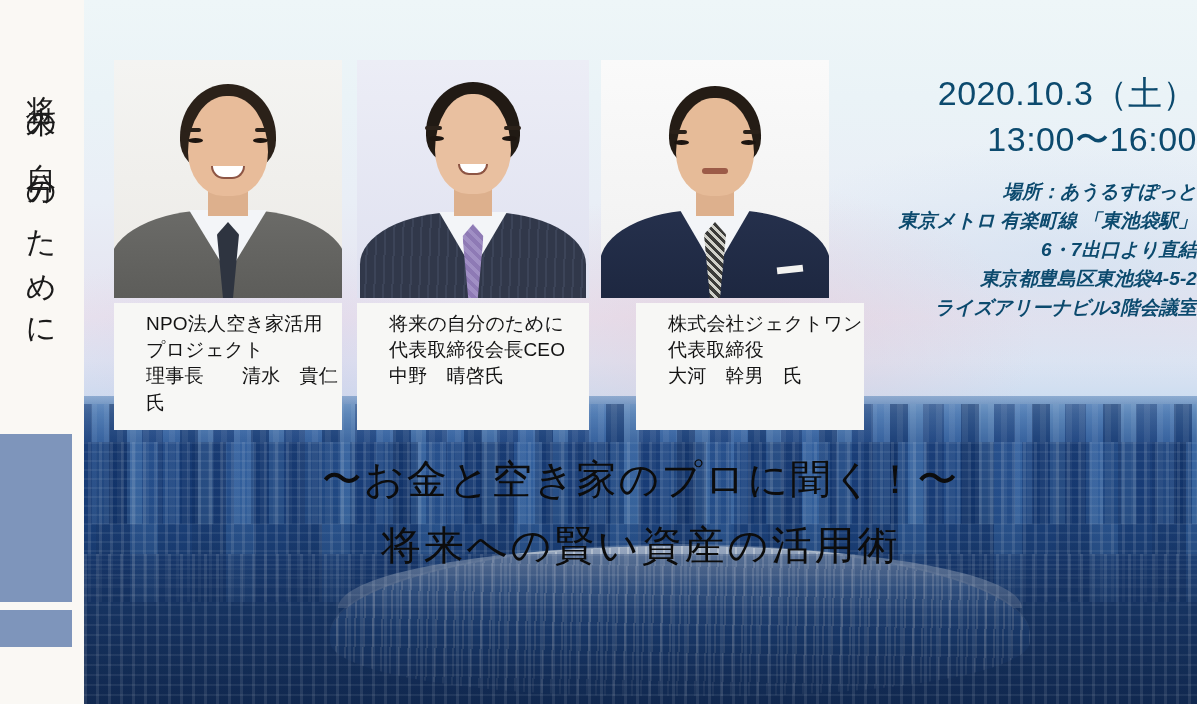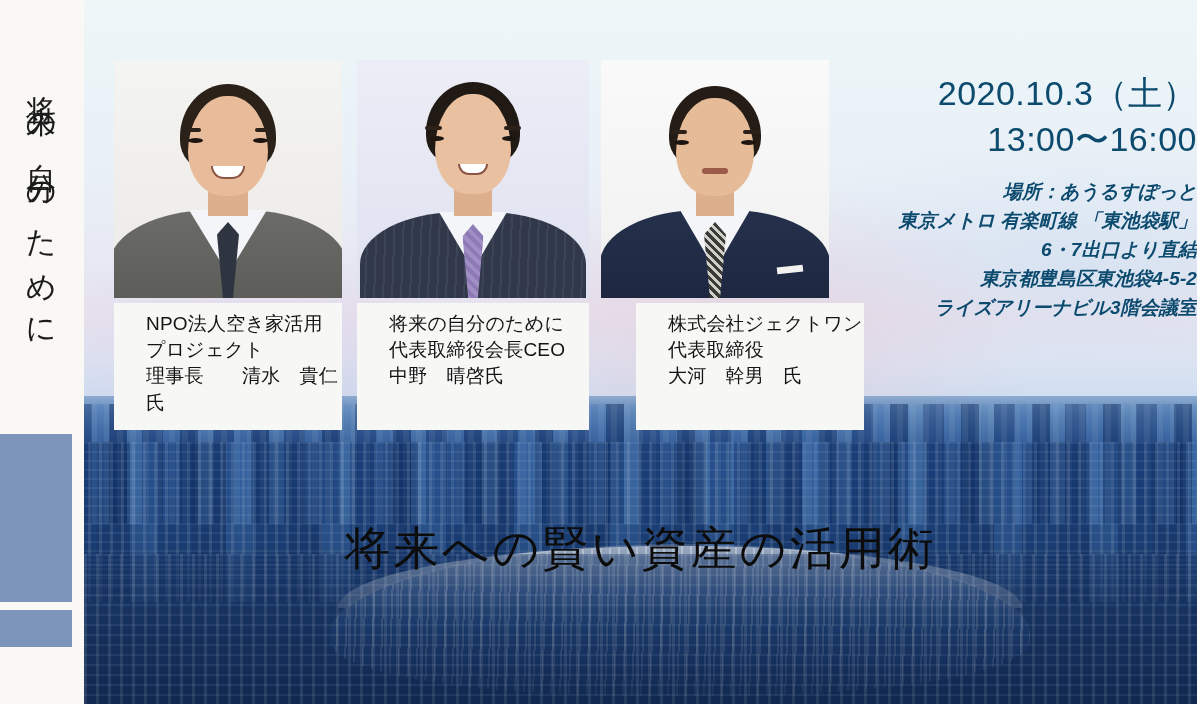--- a/index.html
+++ b/index.html
@@ -247,21 +247,21 @@
   
   .headline{
     position:absolute; left:84px; width:1113px; text-align:center;
     color:#0c0c0c;
   }
   .sub{
     top:452px; font-size:40px; letter-spacing:2px;
     font-family:"Liberation Serif","DejaVu Serif",serif;
   }
   .main{
-    top:518px; font-size:46px; letter-spacing:3px; font-weight:400;
+    top:518px; font-size:40px; letter-spacing:3px; font-weight:400;
     font-family:"Liberation Serif","DejaVu Serif",serif;
   }
 </style>
 </head>
 <body>
 
 <div id="poster">
 
   <div class="bg-sky"></div>
 
@@ -343,15 +343,16 @@
   <div class="info">
     <div class="info-date">2020.10.3（土）
 13:00〜16:00</div>
     <div class="info-venue">場所：あうるすぽっと
 東京メトロ 有楽町線 「東池袋駅」
 6・7出口より直結
 東京都豊島区東池袋4-5-2
 ライズアリーナビル3階会議室</div>
   </div>
 
+  <div class="headline sub">〜お金と空き家のプロに聞く！〜</div>
   <div class="headline main">将来への賢い資産の活用術</div>
 
 </div>
 
 </body></html>

